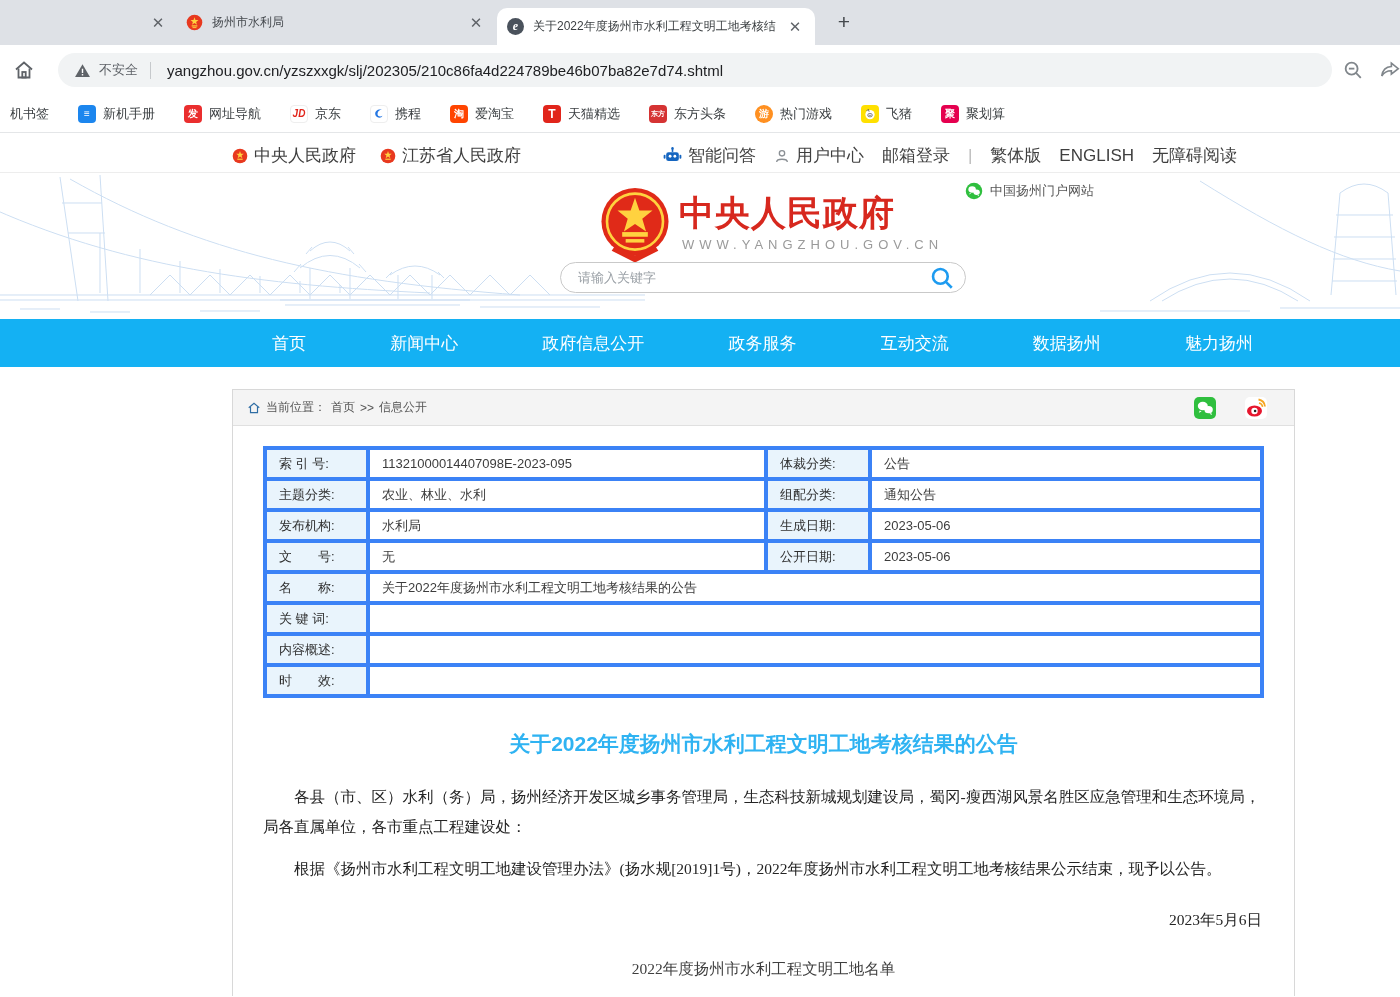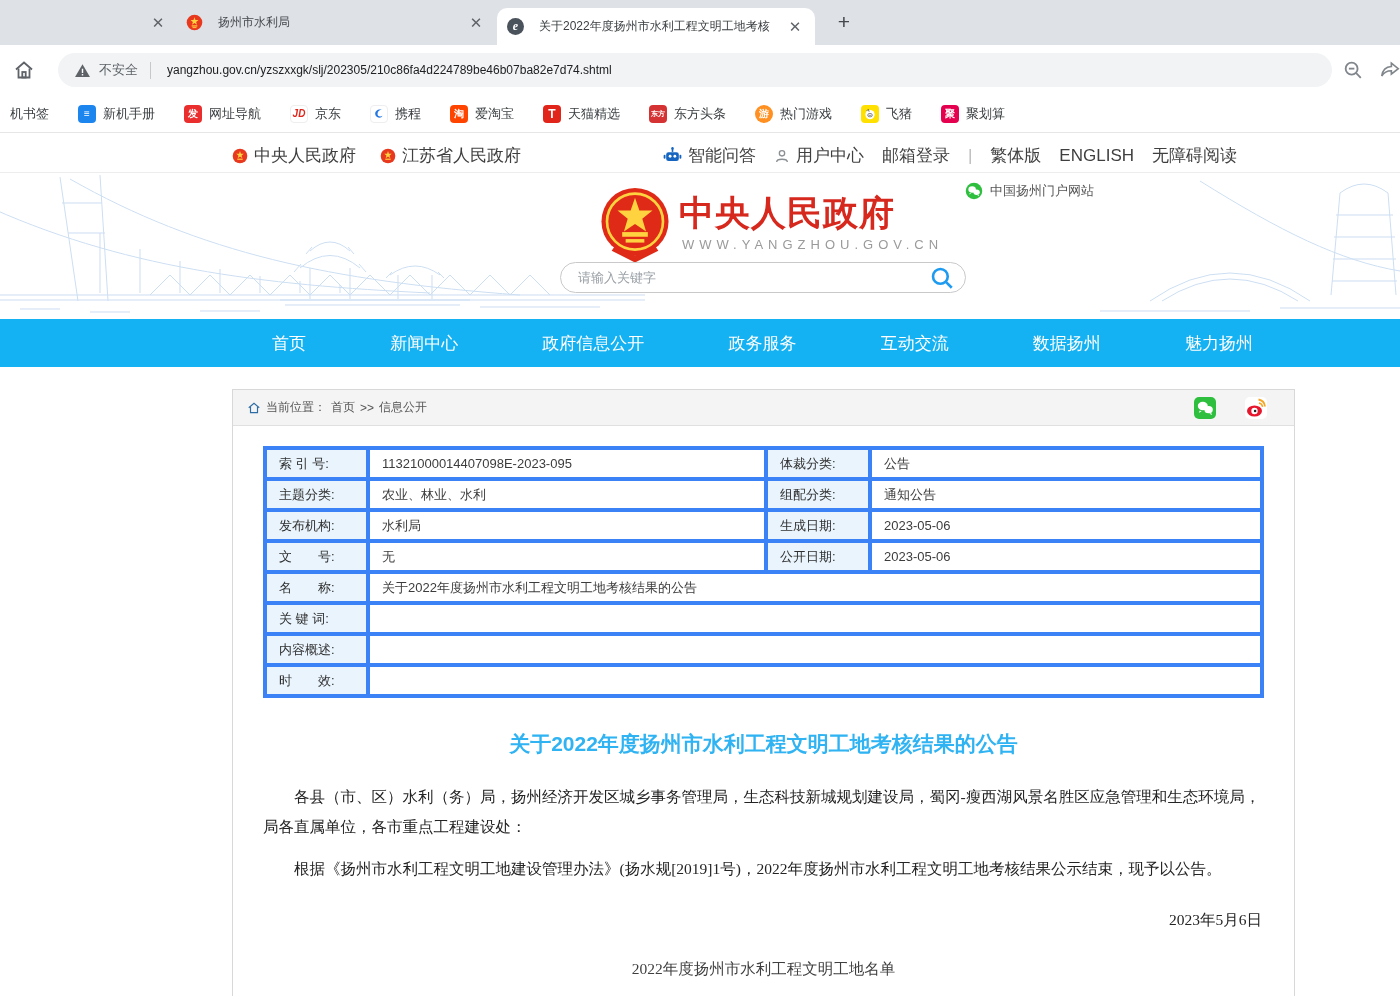--- a/index.html
+++ b/index.html
@@ -4,39 +4,39 @@
 <style>
   * { box-sizing: border-box; margin: 0; padding: 0; }
   html,body { width:1400px; height:997px; overflow:hidden; background:#fff;
     font-family:"Liberation Sans","DejaVu Sans",sans-serif; }
 
   
   .tabbar { height:45px; background:#dee1e6; position:relative; }
   .tab-close { color:#5f6368; font-size:15px; width:20px; height:20px; line-height:20px;
     text-align:center; border-radius:50%; cursor:pointer; flex:0 0 auto; }
   .frag-close { position:absolute; left:148px; top:13px; }
-  .tab { position:absolute; display:flex; align-items:center; gap:15px; }
+  .tab { position:absolute; display:flex; align-items:center; gap:9px; }
   .tab-inactive { left:180px; top:0; width:312px; height:45px; padding:0 6px; }
   .tab-active { left:497px; top:8px; width:318px; height:37px; background:#fff;
     border-radius:10px 10px 0 0; padding:0 10px; }
   .tab-title { flex:1; font-size:12px; color:#45494e; white-space:nowrap; overflow:hidden; }
   .tab-active .tab-title { color:#3c4043; }
   .favicon16 { width:17px; height:17px; flex:0 0 auto; }
   .fav-dark { width:17px; height:17px; border-radius:50%; background:#4a525c; color:#fff;
     font:italic bold 12px "Liberation Serif",serif; text-align:center; line-height:16px; flex:0 0 auto;}
   .newtab-btn { position:absolute; left:830px; top:9px; width:28px; height:28px;
     font-size:21px; color:#45494e; text-align:center; line-height:26px; cursor:pointer; }
 
   .addressbar { height:50px; background:#fff; position:relative; }
   .home-btn { position:absolute; left:12px; top:13px; width:24px; height:24px; }
   .url-pill { position:absolute; left:58px; top:8px; width:1274px; height:34px;
     background:#f1f3f4; border-radius:17px; display:flex; align-items:center; padding:0 16px; gap:8px; }
   .sec-label { font-size:13px; color:#5f6368; white-space:nowrap; }
   .pill-div { width:1px; height:17px; background:#c6c9cc; margin:0 8px 0 4px; }
-  .url-text { font-size:12px; color:#202124; white-space:nowrap; overflow:hidden; }
+  .url-text { font-size:15px; color:#202124; white-space:nowrap; overflow:hidden; }
   .abar-icon { position:absolute; top:14px; width:22px; height:22px; }
 
   .bookmarksbar { height:38px; background:#fff; border-bottom:1px solid #e4e6e8;
     display:flex; align-items:center; padding-left:10px; }
   .bm { display:flex; align-items:center; gap:7px; margin-right:29px; cursor:pointer; }
   .bm-label { font-size:13px; color:#3c4043; white-space:nowrap; }
   .fav-sq { width:18px; height:18px; border-radius:4px; color:#fff; font-size:10px; font-weight:bold;
     display:flex; align-items:center; justify-content:center; overflow:hidden; line-height:1; }
 
   

